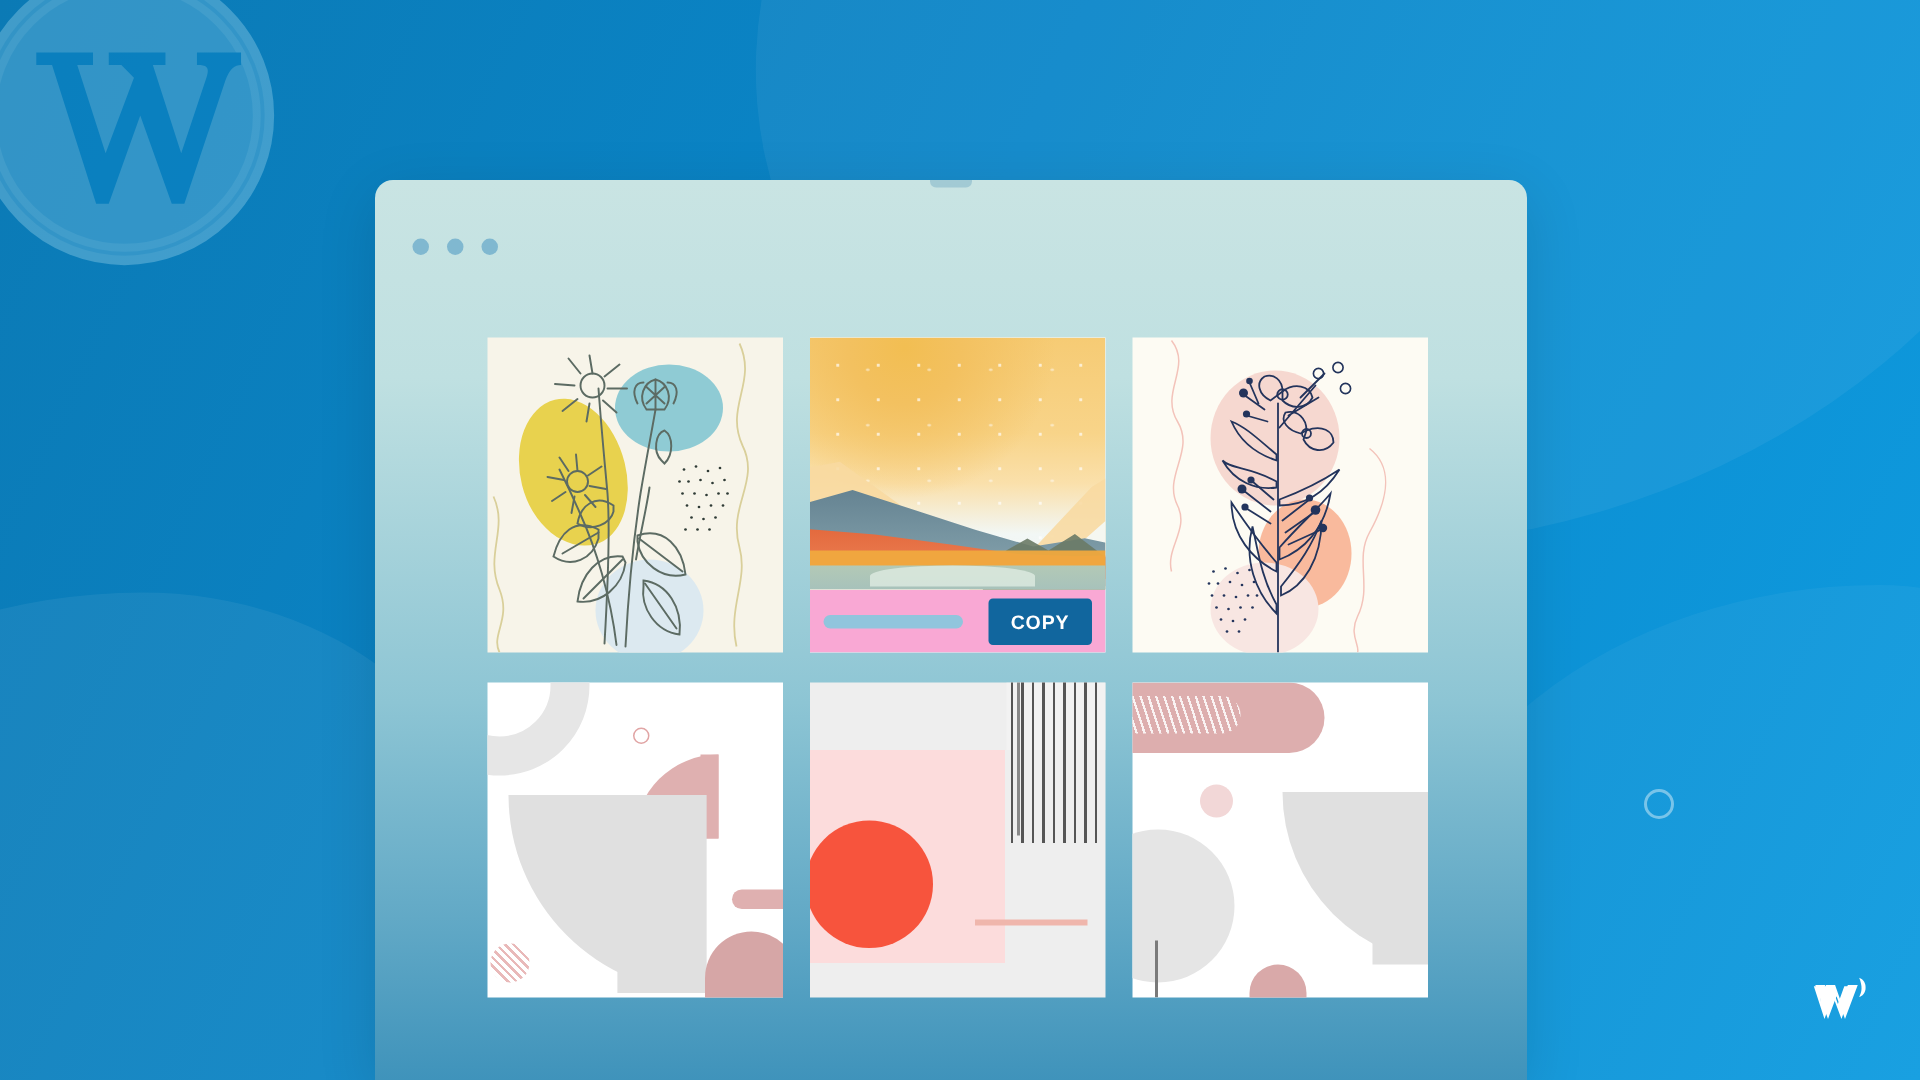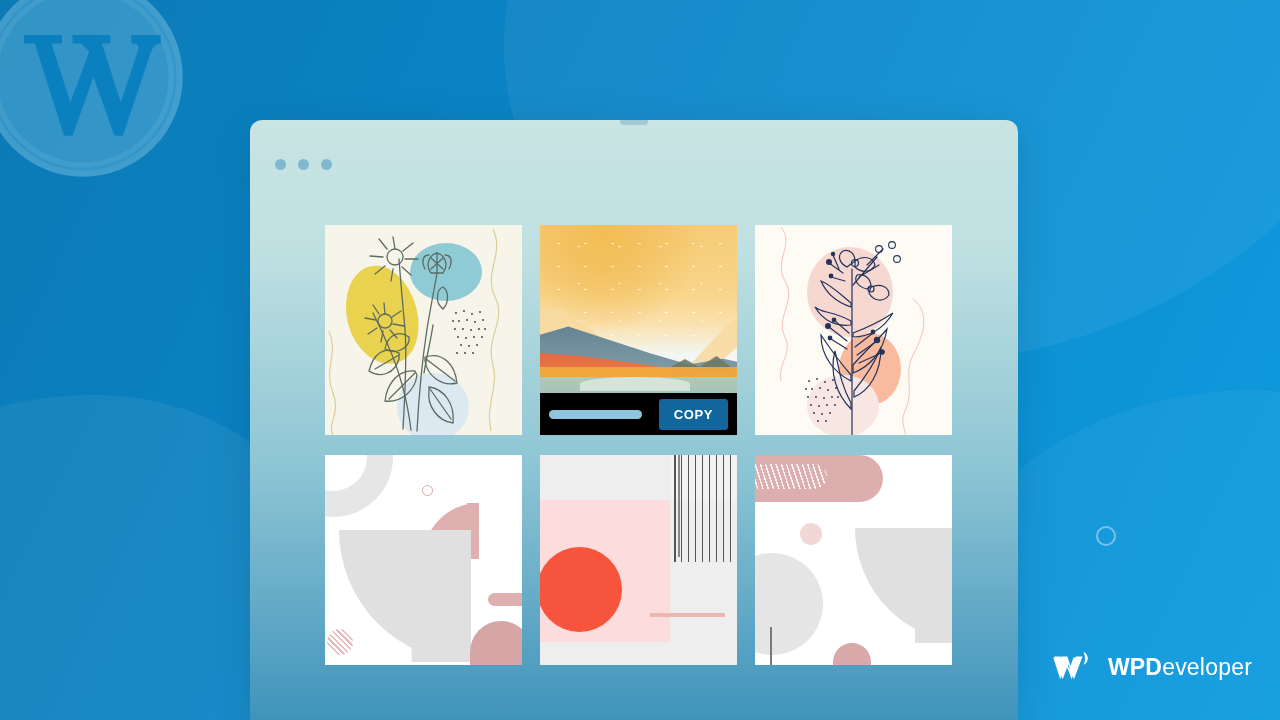--- a/index.html
+++ b/index.html
@@ -153,21 +153,21 @@
   .band-sage {
     position:absolute; left:-4px; bottom:0; width:215px; height:16px;
     background:linear-gradient(180deg,#b3c9b6 0%,#a7c2bb 100%);
   }
   .band-mist {
     position:absolute; left:40px; bottom:2px; width:110px; height:14px;
     background:rgba(226,238,228,.75); border-radius:50% 50% 0 0;
   }
   .c2 .actions {
     flex:1; display:flex; align-items:center; justify-content:space-between;
-    padding:0 9px; background:#000000;
+    padding:0 9px; background:#f9a8d4;
   }
   .url-bar { width:93px; height:9px; border-radius:5px; background:#91c5dd; }
   .copy-btn {
     background:#11669e; color:#fff; border:none;
     font-family:"Liberation Sans", sans-serif;
     font-size:13px; font-weight:700; letter-spacing:.6px;
     padding:8px 15px; border-radius:3px; cursor:pointer;
   }
 
   
@@ -302,21 +302,20 @@
     <path d="M50 8 A42 42 0 0 1 92 50 A42 42 0 0 1 50 92 A42 42 0 0 1 8 50 A42 42 0 0 1 50 8 Z" fill="none" stroke="#8ccbe6" stroke-width="2.5"></path>
     <path d="M22 30 h18 v4 h-5 l9 28 9 -24 -4 -4 h-4 v-4 h18 v4 h-4 l9 28 8 -24 c1.5 -4 -1 -4 -3 -4 v-4 h14 v4 c-2 0 -3.5 1 -5 5 L69 78 h-4 L55 50 45 78 h-4 L27 34 h-5 z" fill="#0a86c9"></path>
   </svg>
 
   <div class="wpd-logo">
     <svg class="wpd-mark" viewBox="0 0 46 36">
       <path d="M2 7 L11 31 L17 15 L23 31 L32 7 L25 7 L20.5 20 L16 7 L9.5 7 L6 20 L9 7 Z" fill="#fff"></path>
       <path d="M1 8 L8.5 31 L14.5 15 L20.5 31 L29 8 L22.5 8 L18 20.5 L13.5 8 L8 8 L5.5 19 L7.5 8 Z" fill="#fff"></path>
       <path d="M33 2 C36 3 38 6 37.5 10 C37 13 35 15 33 15.5 C35 12 35.5 8 33 2 Z" fill="#fff"></path>
     </svg>
-    <div class="wpd-text"><b>WPD</b><span>eveloper</span></div>
   </div>
 </div>
 
 <div class="window">
   <div class="notch"></div>
 
   <div class="dots">
     <span class="dot"></span>
     <span class="dot"></span>
     <span class="dot"></span>

